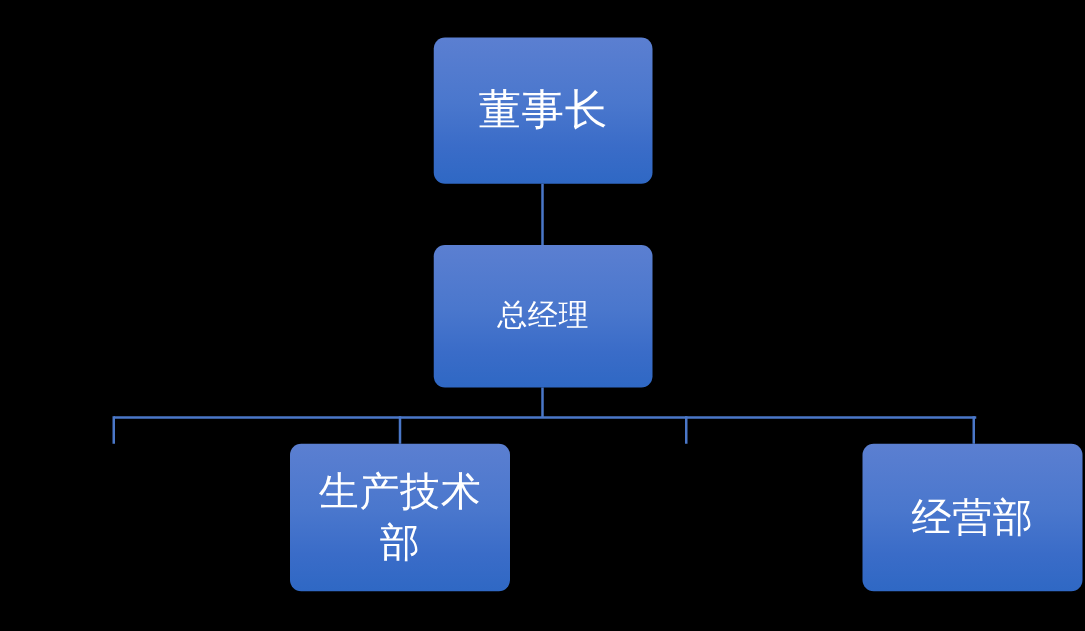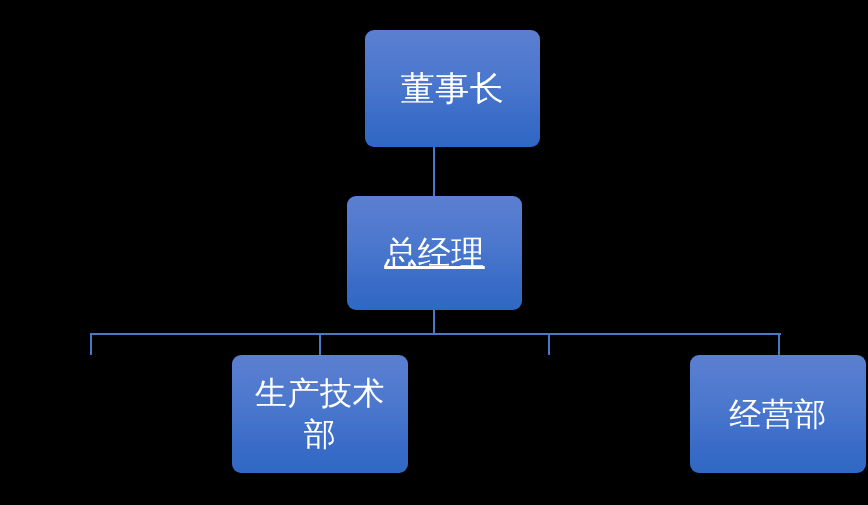--- a/index.html
+++ b/index.html
@@ -48,31 +48,31 @@
     color: #ffffff;
     font-weight: 400;
     line-height: 1.28;
     letter-spacing: 0.5px;
     padding: 0 10px;
     white-space: pre-line;
   }
 
   
   .node-chairman {
-    left: 365px; top: 30px;
+    left: 347px; top: 30px;
     width: 175px; height: 117px;
   }
   .node-chairman .node-label { font-size: 34px; }
 
   
   .node-gm {
     left: 347px; top: 196px;
     width: 175px; height: 114px;
   }
-  .node-gm .node-label { font-size: 33px; text-decoration: underline; }
+  .node-gm .node-label { font-size: 24px; }
 
   
   .node-dept {
     top: 355px;
     height: 118px;
     width: 178px;
   }
   .node-dept .node-label { font-size: 32px; }
 
   .dept-0 { left: 2px;   width: 178px; }

